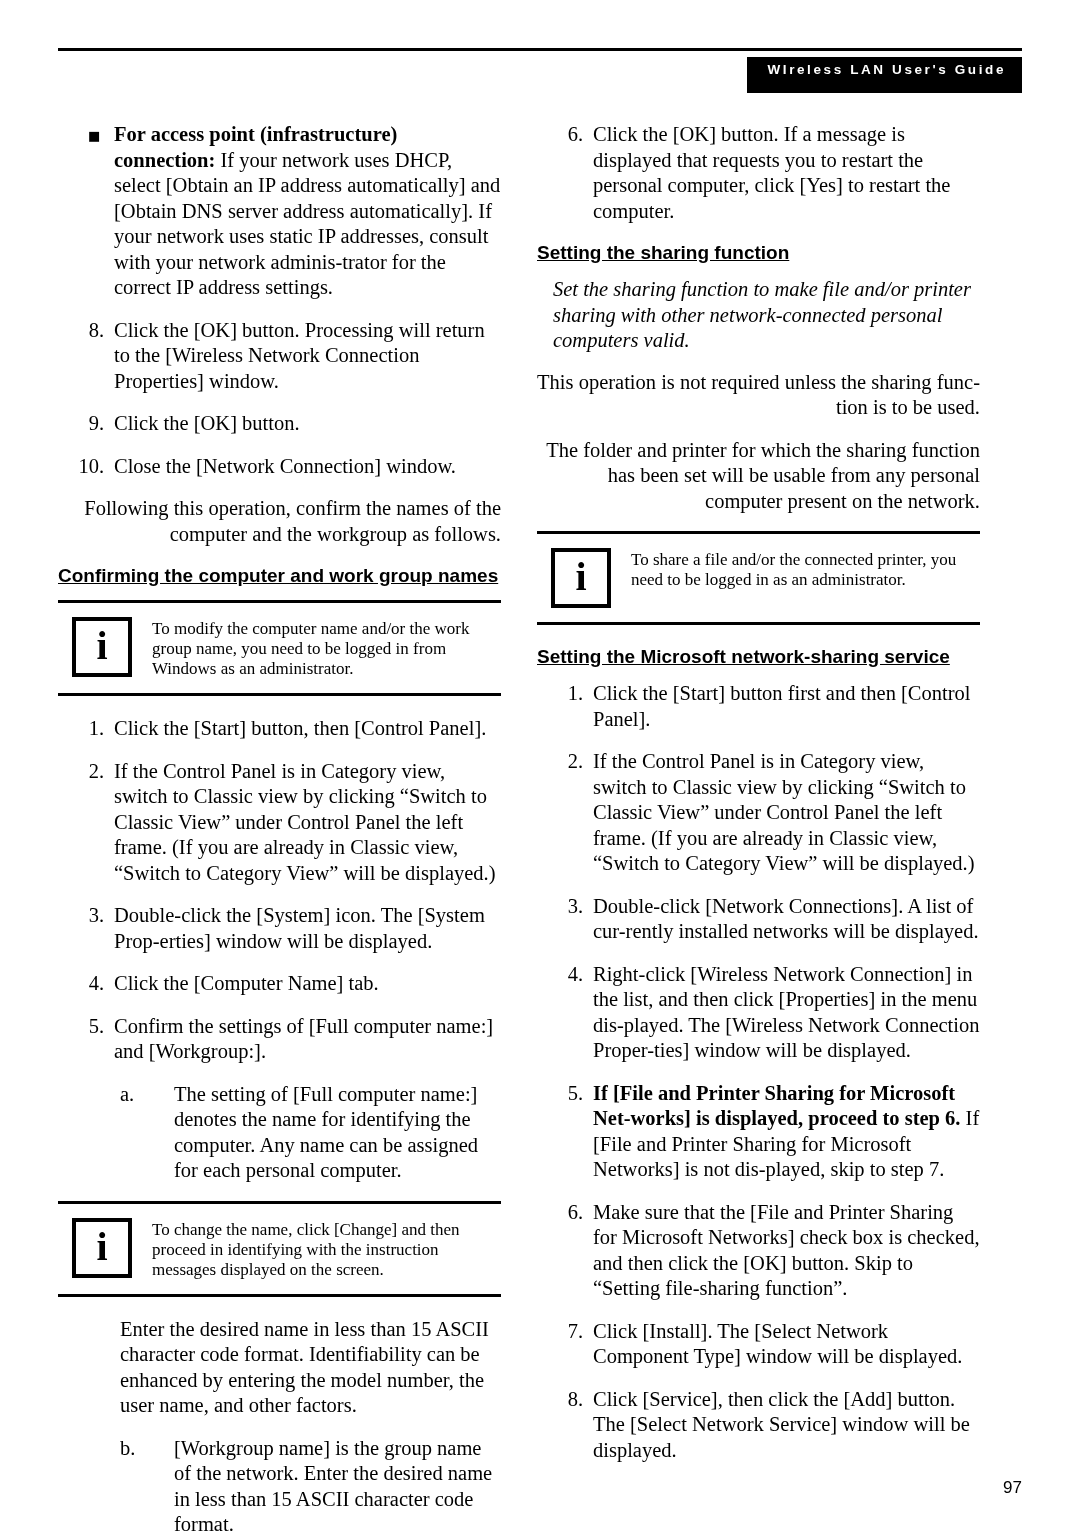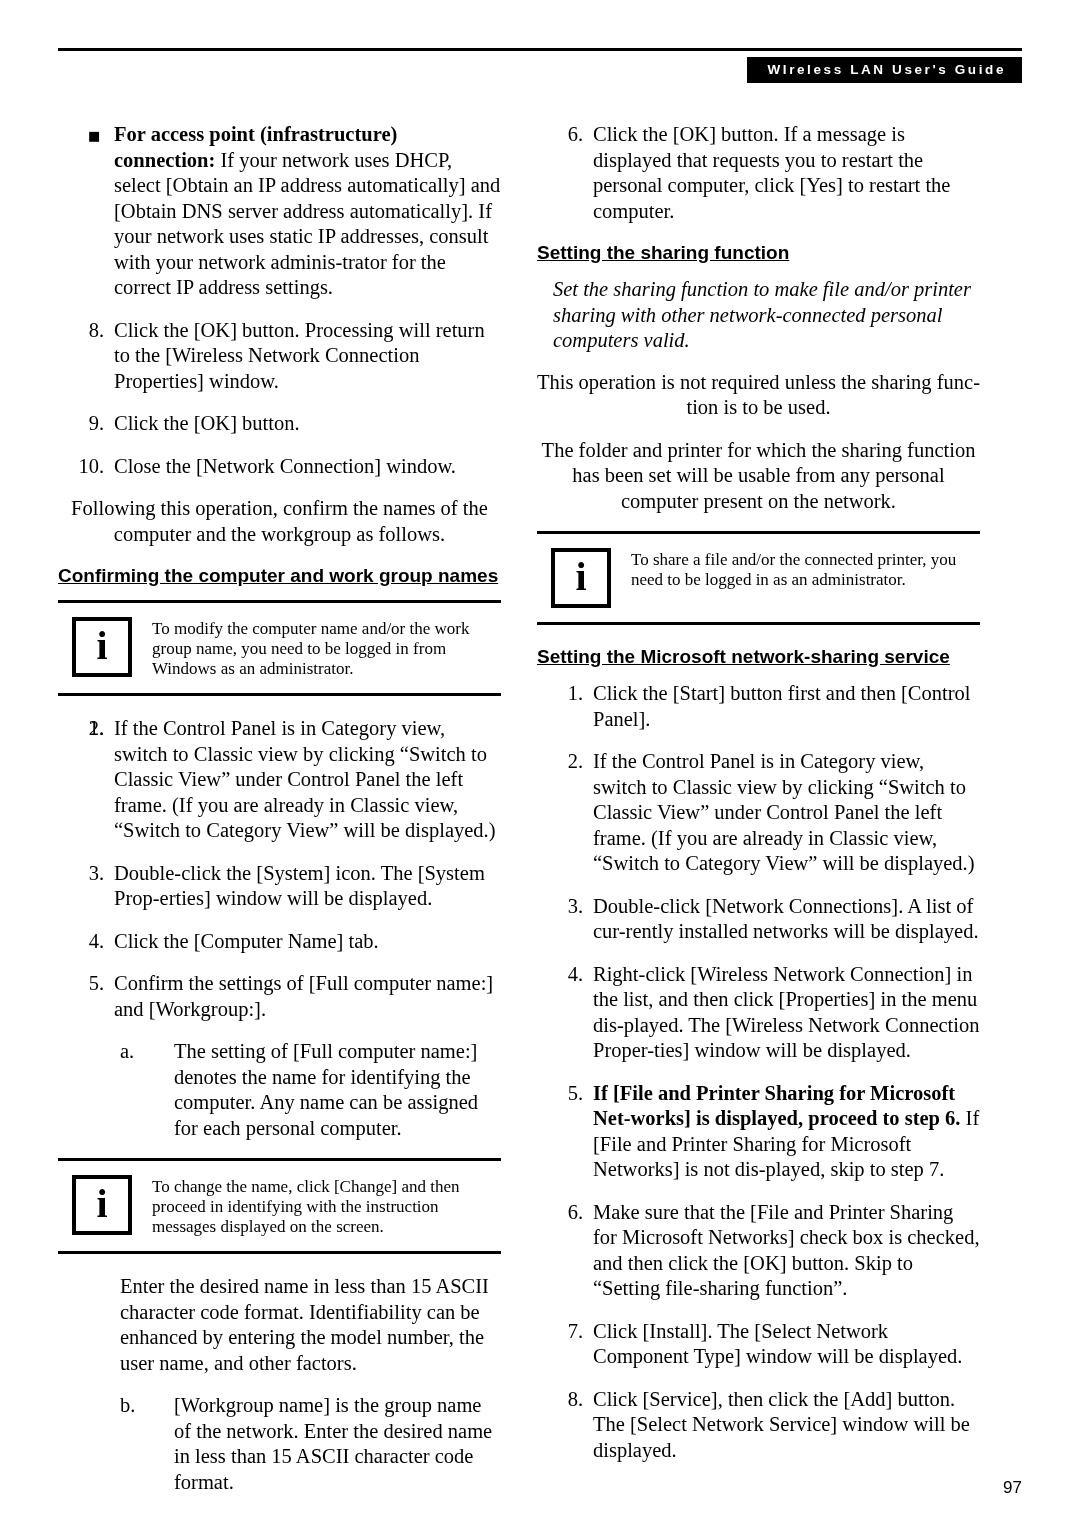--- a/index.html
+++ b/index.html
@@ -34,21 +34,21 @@
     left: 0;
     top: 0;
     width: 964px;
     height: 3px;
     background: #000;
   }
   .header-bar {
     position: absolute;
     right: 0;
     top: 9px;
-    height: 26px;
+    height: 36px;
     background: #000000;
     color: #ffffff;
     font-family: "Liberation Sans", sans-serif;
     font-weight: bold;
     font-size: 13.5px;
     letter-spacing: 2.6px;
     line-height: 26px;
     padding: 0 16px 0 20px;
     white-space: nowrap;
   }
@@ -60,21 +60,21 @@
     width: 443px;
   }
   .col-left { left: 58px; }
   .col-right { left: 537px; }
 
   
   .para {
     font-size: 20.5px;
     line-height: 25.5px;
     margin: 0 0 17px 0;
-    text-align: center;
+    text-align: right;
   }
 
   .numitem {
     position: relative;
     font-size: 20.5px;
     line-height: 25.5px;
     margin: 0 0 17px 0;
     padding-left: 56px;
   }
   .numitem .num {
@@ -232,21 +232,21 @@
       <div class="inner">
         <div class="ibox">
             <span>i</span>
           </div>
         <div class="ntext">To modify the computer name and/or the work group name, you need to be logged in from Windows as an administrator.</div>
       </div>
       <div class="rule"></div>
     </div>
 
     <div class="numitem">
-      <span class="num">1.</span>
+      <span class="num">1.</span><span>Click the [Start] button, then [Control Panel].</span>
     </div>
 
     <div class="numitem">
       <span class="num">2.</span><span>If the Control Panel is in Category view, switch to Classic view by clicking “Switch to Classic View” under Control Panel the left frame. (If you are already in Classic view, “Switch to Category View” will be displayed.)</span>
     </div>
 
     <div class="numitem">
       <span class="num">3.</span><span>Double-click the [System] icon. The [System Prop-erties] window will be displayed.</span>
     </div>
 

